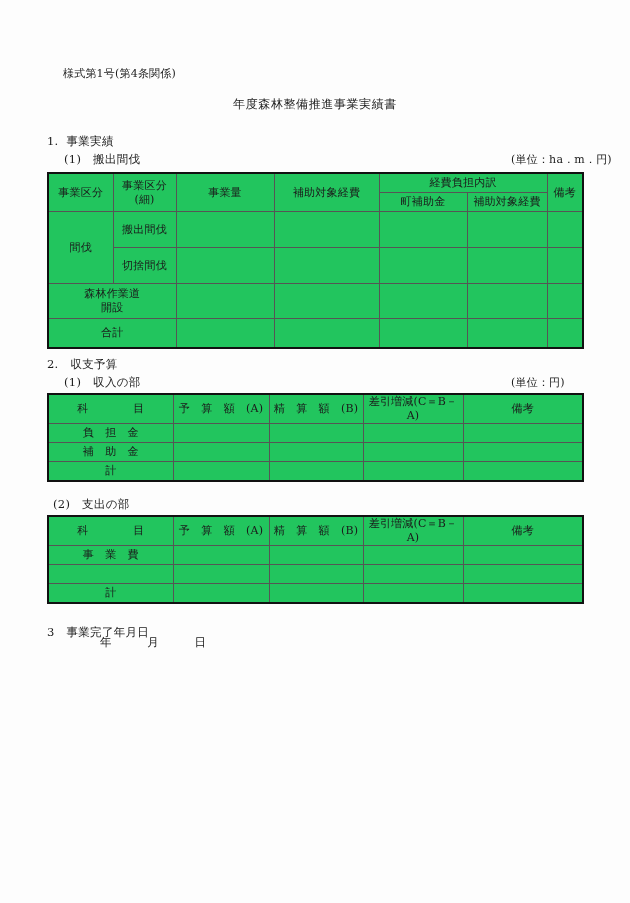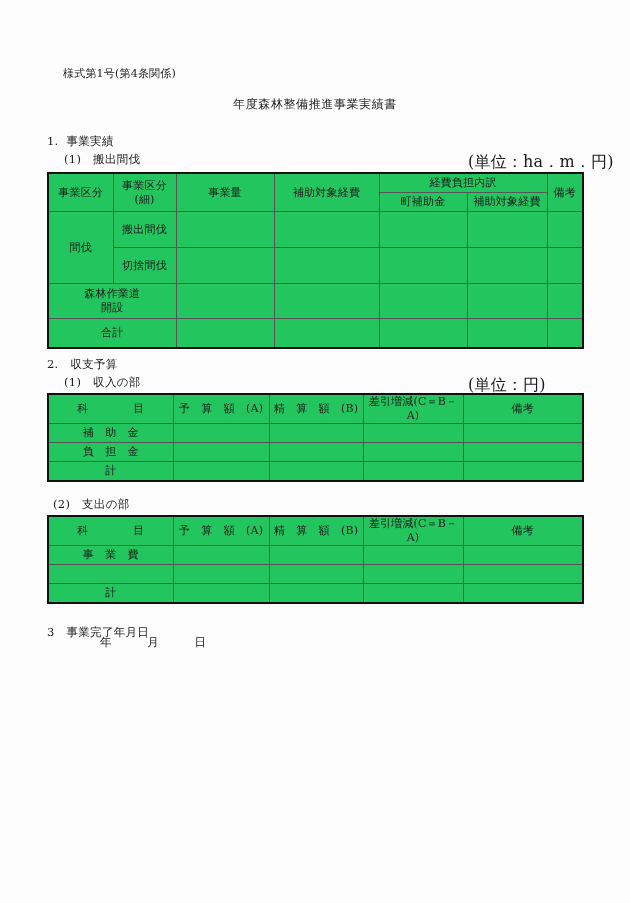--- a/index.html
+++ b/index.html
@@ -49,23 +49,24 @@
   }
   .sec-num { display: inline-block; }
   .sub {
     position: absolute;
     font-size: 11.5px;
     white-space: nowrap;
     letter-spacing: 0.3px;
   }
   .unit {
     position: absolute;
-    font-size: 16px;
+    font-size: 11px;
     white-space: nowrap;
     letter-spacing: 0.2px;
+    margin-left: 43px;
   }
 
   .sec1      { left: 47px;  top: 134px; }
   .sub1-1    { left: 64px;  top: 152px; }
   .unit1     { left: 468px; top: 152px; }
 
   .sec2      { left: 47px;  top: 357px; }
   .sub2-1    { left: 64px;  top: 375px; text-align: right; }
   .unit2     { left: 468px; top: 375px; }
   .sub2-2    { left: 53px;  top: 497px; }
@@ -203,28 +204,28 @@
     </colgroup>
     <tbody>
       <tr class="thick-bottom">
         <td style="height:19px">科　　　　目</td>
         <td>予　算　額　(A)</td>
         <td>精　算　額　(B)</td>
         <td>差引増減(C＝B－A)</td>
         <td>備考</td>
       </tr>
       <tr>
+        <td style="height:18px">負　担　金</td>
+        <td></td>
+        <td></td>
+        <td></td>
+        <td></td>
+      </tr>
+      <tr>
         <td style="height:18px">補　助　金</td>
-        <td></td>
-        <td></td>
-        <td></td>
-        <td></td>
-      </tr>
-      <tr>
-        <td style="height:18px">負　担　金</td>
         <td></td>
         <td></td>
         <td></td>
         <td></td>
       </tr>
       <tr>
         <td style="height:18px">計</td>
         <td></td>
         <td></td>
         <td></td>

